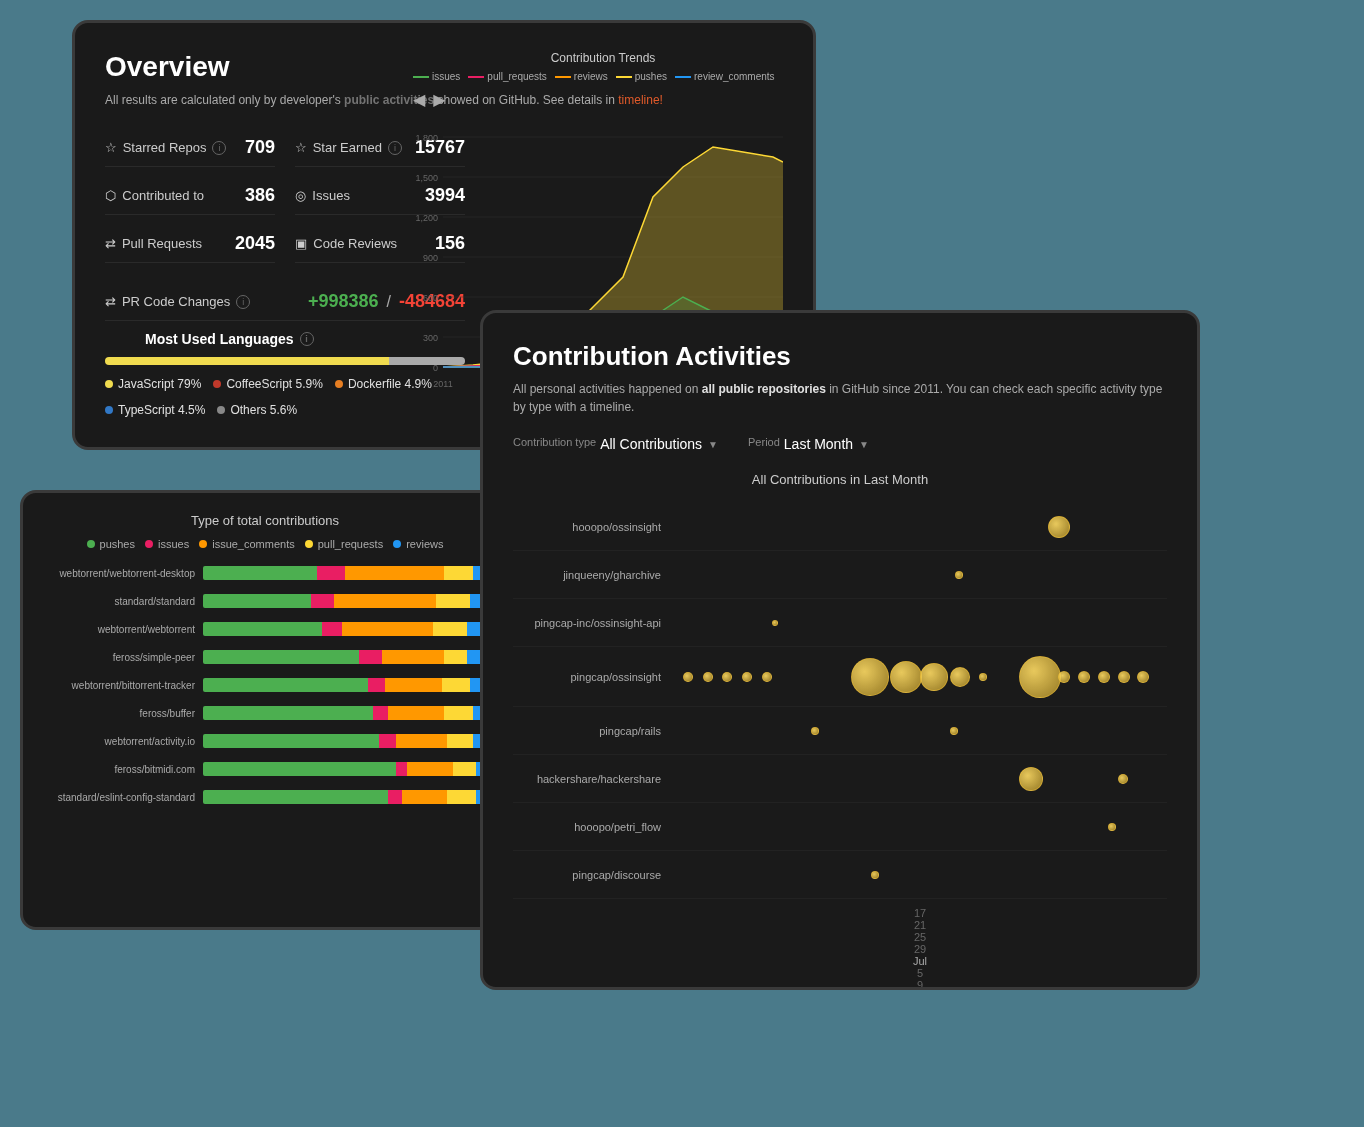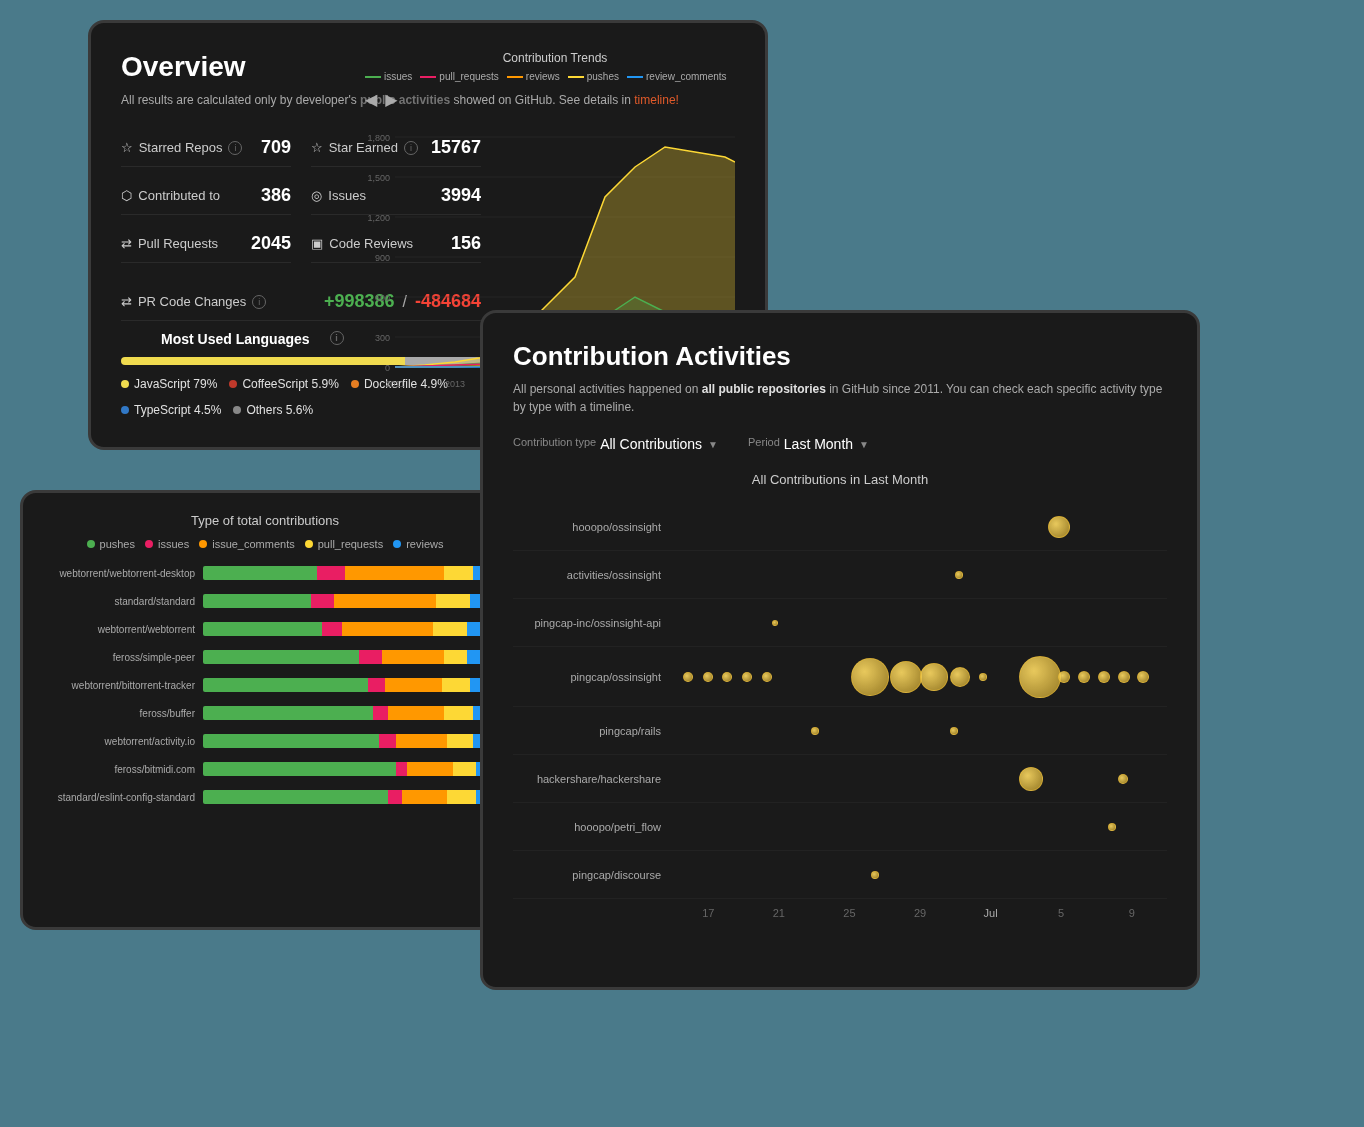--- a/index.html
+++ b/index.html
@@ -18,22 +18,22 @@
       border-radius: 16px;
       border: 3px solid #3a3a3a;
       position: absolute;
       color: #e0e0e0;
       overflow: hidden;
     }
 
     
     .overview-panel {
       top: 20px;
-      left: 88px;
-      width: 680px;
+      left: 72px;
+      width: 744px;
       height: 430px;
       padding: 28px 30px;
     }
 
     .overview-panel h1 {
       font-size: 28px;
       font-weight: 700;
       color: #fff;
       margin-bottom: 8px;
     }
@@ -95,22 +95,22 @@
     .languages-section {
       margin-top: 10px;
     }
 
     .languages-title {
       font-size: 14px;
       font-weight: 600;
       color: #fff;
       margin-bottom: 10px;
       display: flex;
-      align-items: flex-start;
-      gap: 20px;
+      align-items: center;
+      gap: 6px;
       padding-left: 40px;
     }
 
     .lang-bar {
       height: 8px;
       border-radius: 4px;
       background: linear-gradient(to right, #f0db4f 79%, #c0392b 6%, #e67e22 5%, #3178c6 5%, #aaa 5%);
       margin-bottom: 12px;
       width: 360px;
     }
@@ -269,20 +269,21 @@
       position: absolute;
       border-radius: 50%;
       background: radial-gradient(circle at 35% 35%, rgba(255,220,100,0.9), rgba(200,160,40,0.7));
       border: 1px solid rgba(255,200,50,0.4);
     }
 
     .x-axis {
       display: flex;
       margin-left: 160px;
       padding-top: 8px;
+      flex-direction: column;
     }
 
     .x-tick {
       font-size: 11px;
       color: #666;
       flex: 1;
       text-align: center;
     }
 
     .x-tick.highlight {
@@ -557,21 +558,21 @@
   <div class="bubble-chart-area">
     <div class="bubble-chart-title">All Contributions in Last Month</div>
 
     <div class="bubble-row">
       <div class="bubble-repo-label">hooopo/ossinsight</div>
       <div class="bubble-track">
         <div class="bubble" style="left:76%;width:22px;height:22px;margin-top:-11px;top:50%;"></div>
       </div>
     </div>
     <div class="bubble-row">
-      <div class="bubble-repo-label">activities/ossinsight</div>
+      <div class="bubble-repo-label">jinqueeny/gharchive</div>
       <div class="bubble-track">
         <div class="bubble" style="left:57%;width:8px;height:8px;margin-top:-4px;top:50%;"></div>
       </div>
     </div>
     <div class="bubble-row">
       <div class="bubble-repo-label">pingcap-inc/ossinsight-api</div>
       <div class="bubble-track">
         <div class="bubble" style="left:20%;width:6px;height:6px;margin-top:-3px;top:50%;"></div>
       </div>
     </div>

